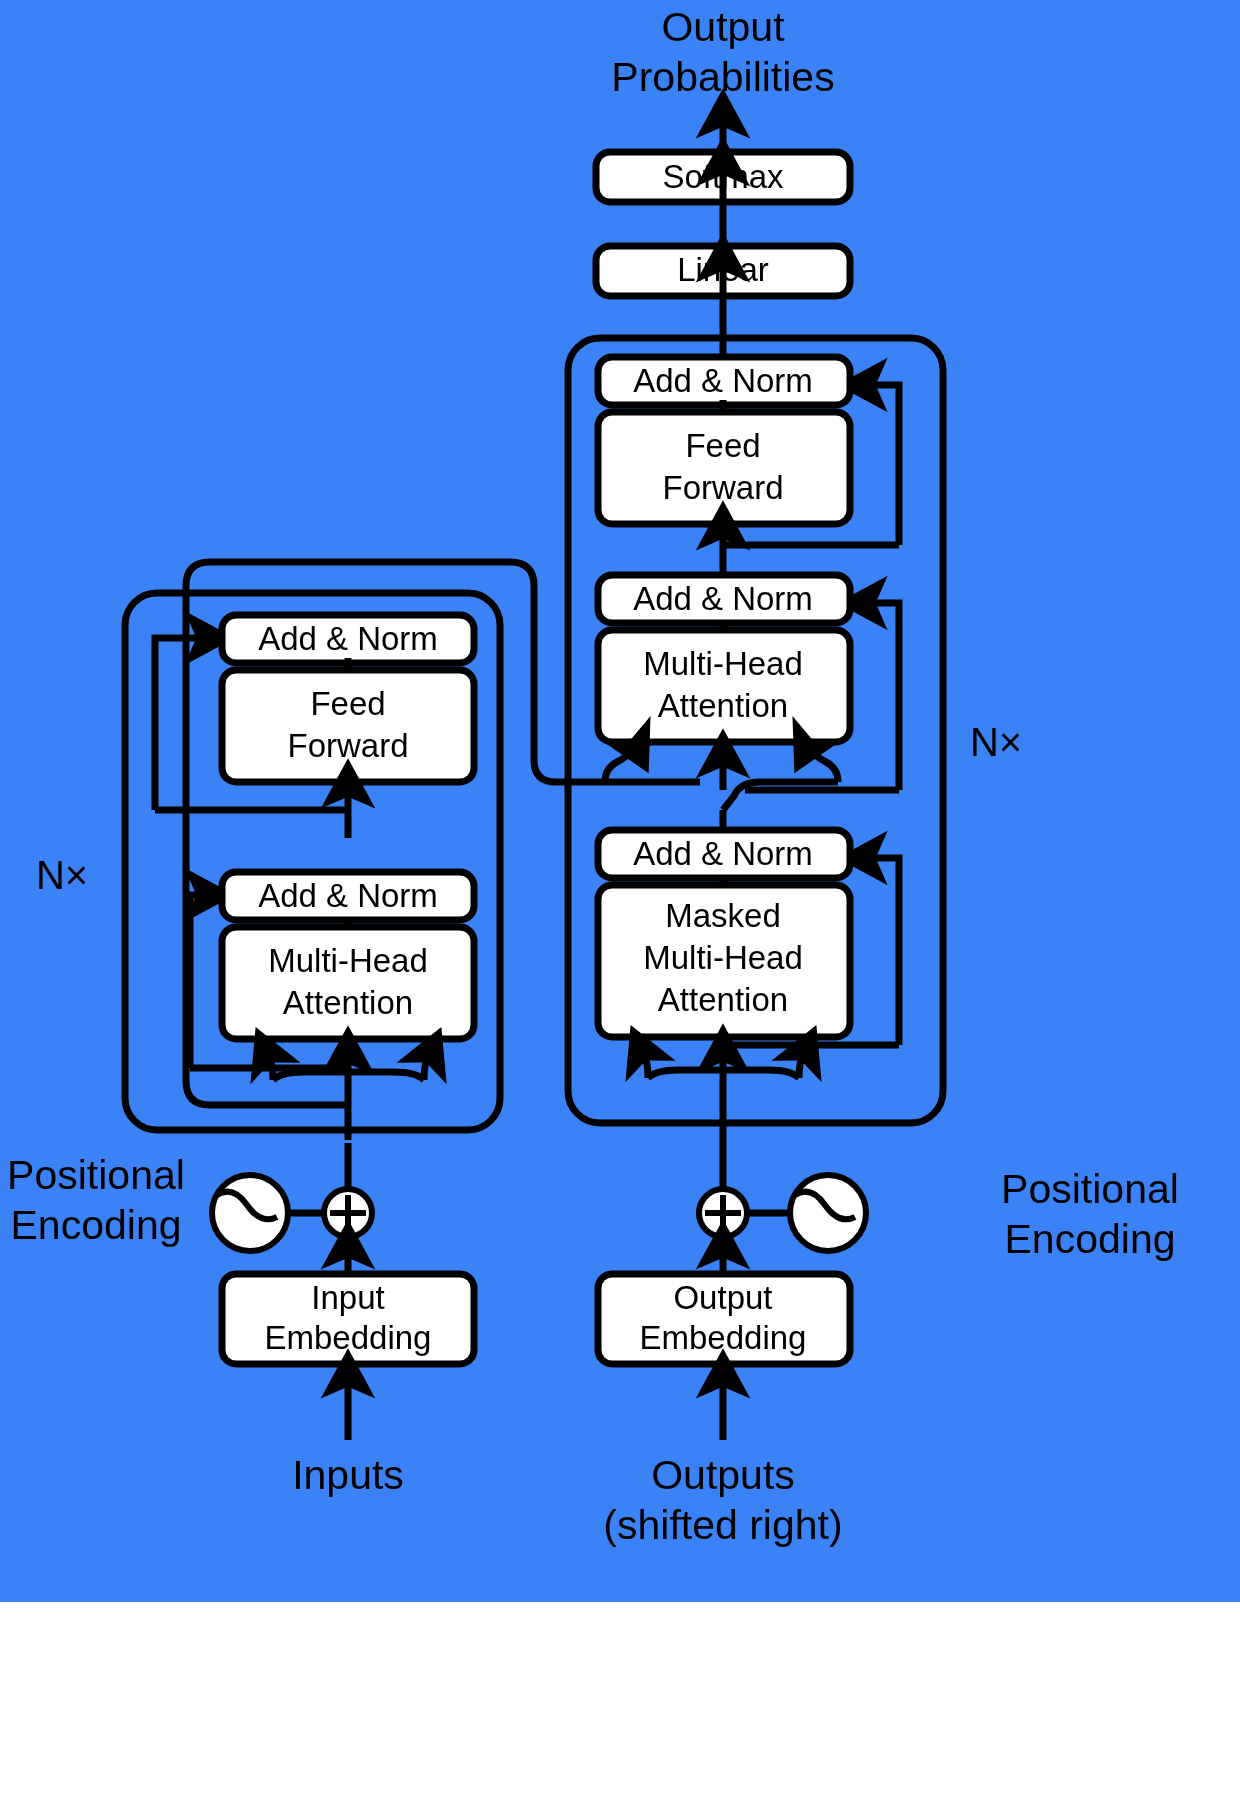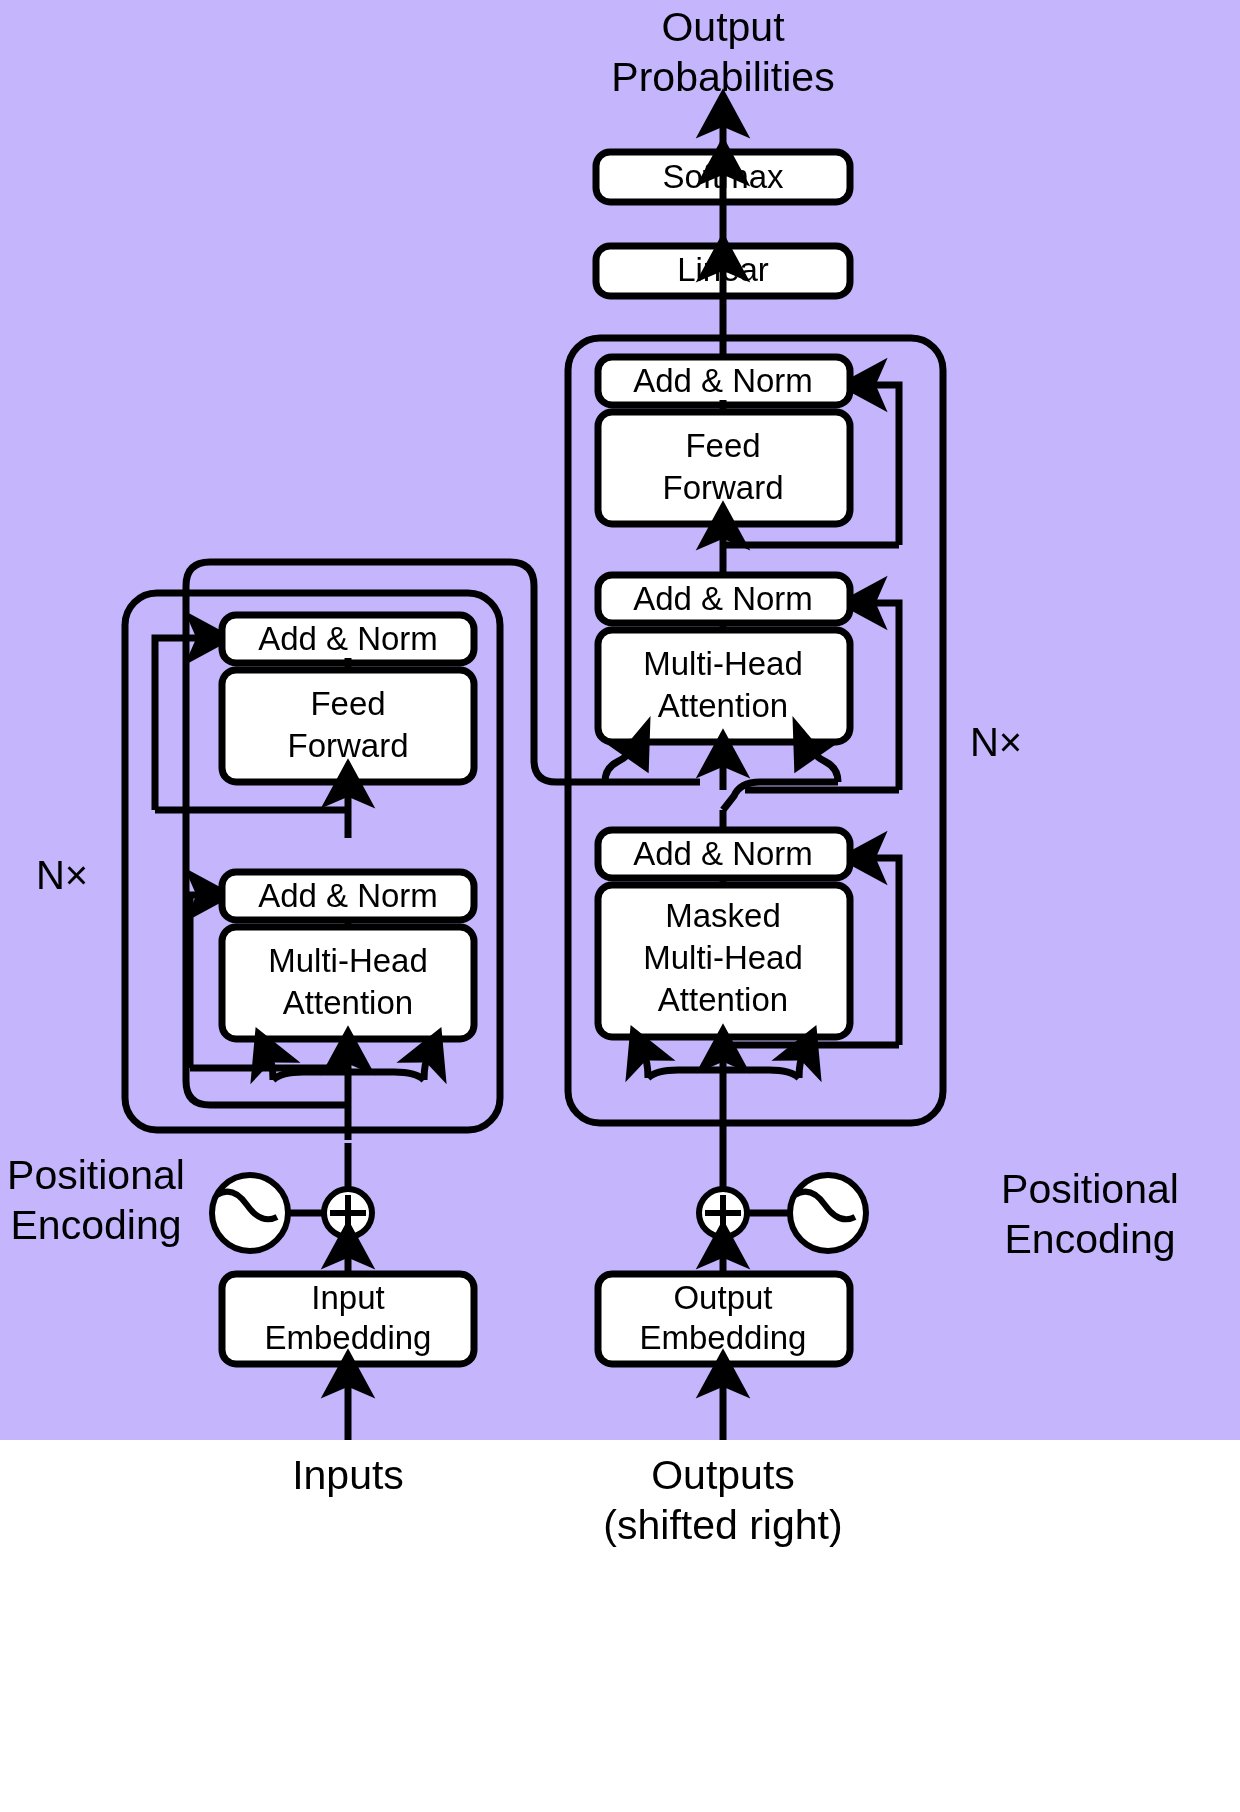--- a/index.html
+++ b/index.html
@@ -9,22 +9,22 @@
   }
   body {
     width: 1240px;
     height: 1812px;
     font-family: "Liberation Sans", sans-serif;
     overflow: hidden;
   }
   #diagram-root {
     position: relative;
     width: 1240px;
-    height: 1440px;
-    background: #c4b5fd;
+    height: 1602px;
+    background: #3b82f6;
   }
   svg#arch {
     display: block;
     width: 1240px;
     height: 1812px;
   }
   .blk-rect {
     fill: #ffffff;
     stroke: #000000;
     stroke-width: 7;

